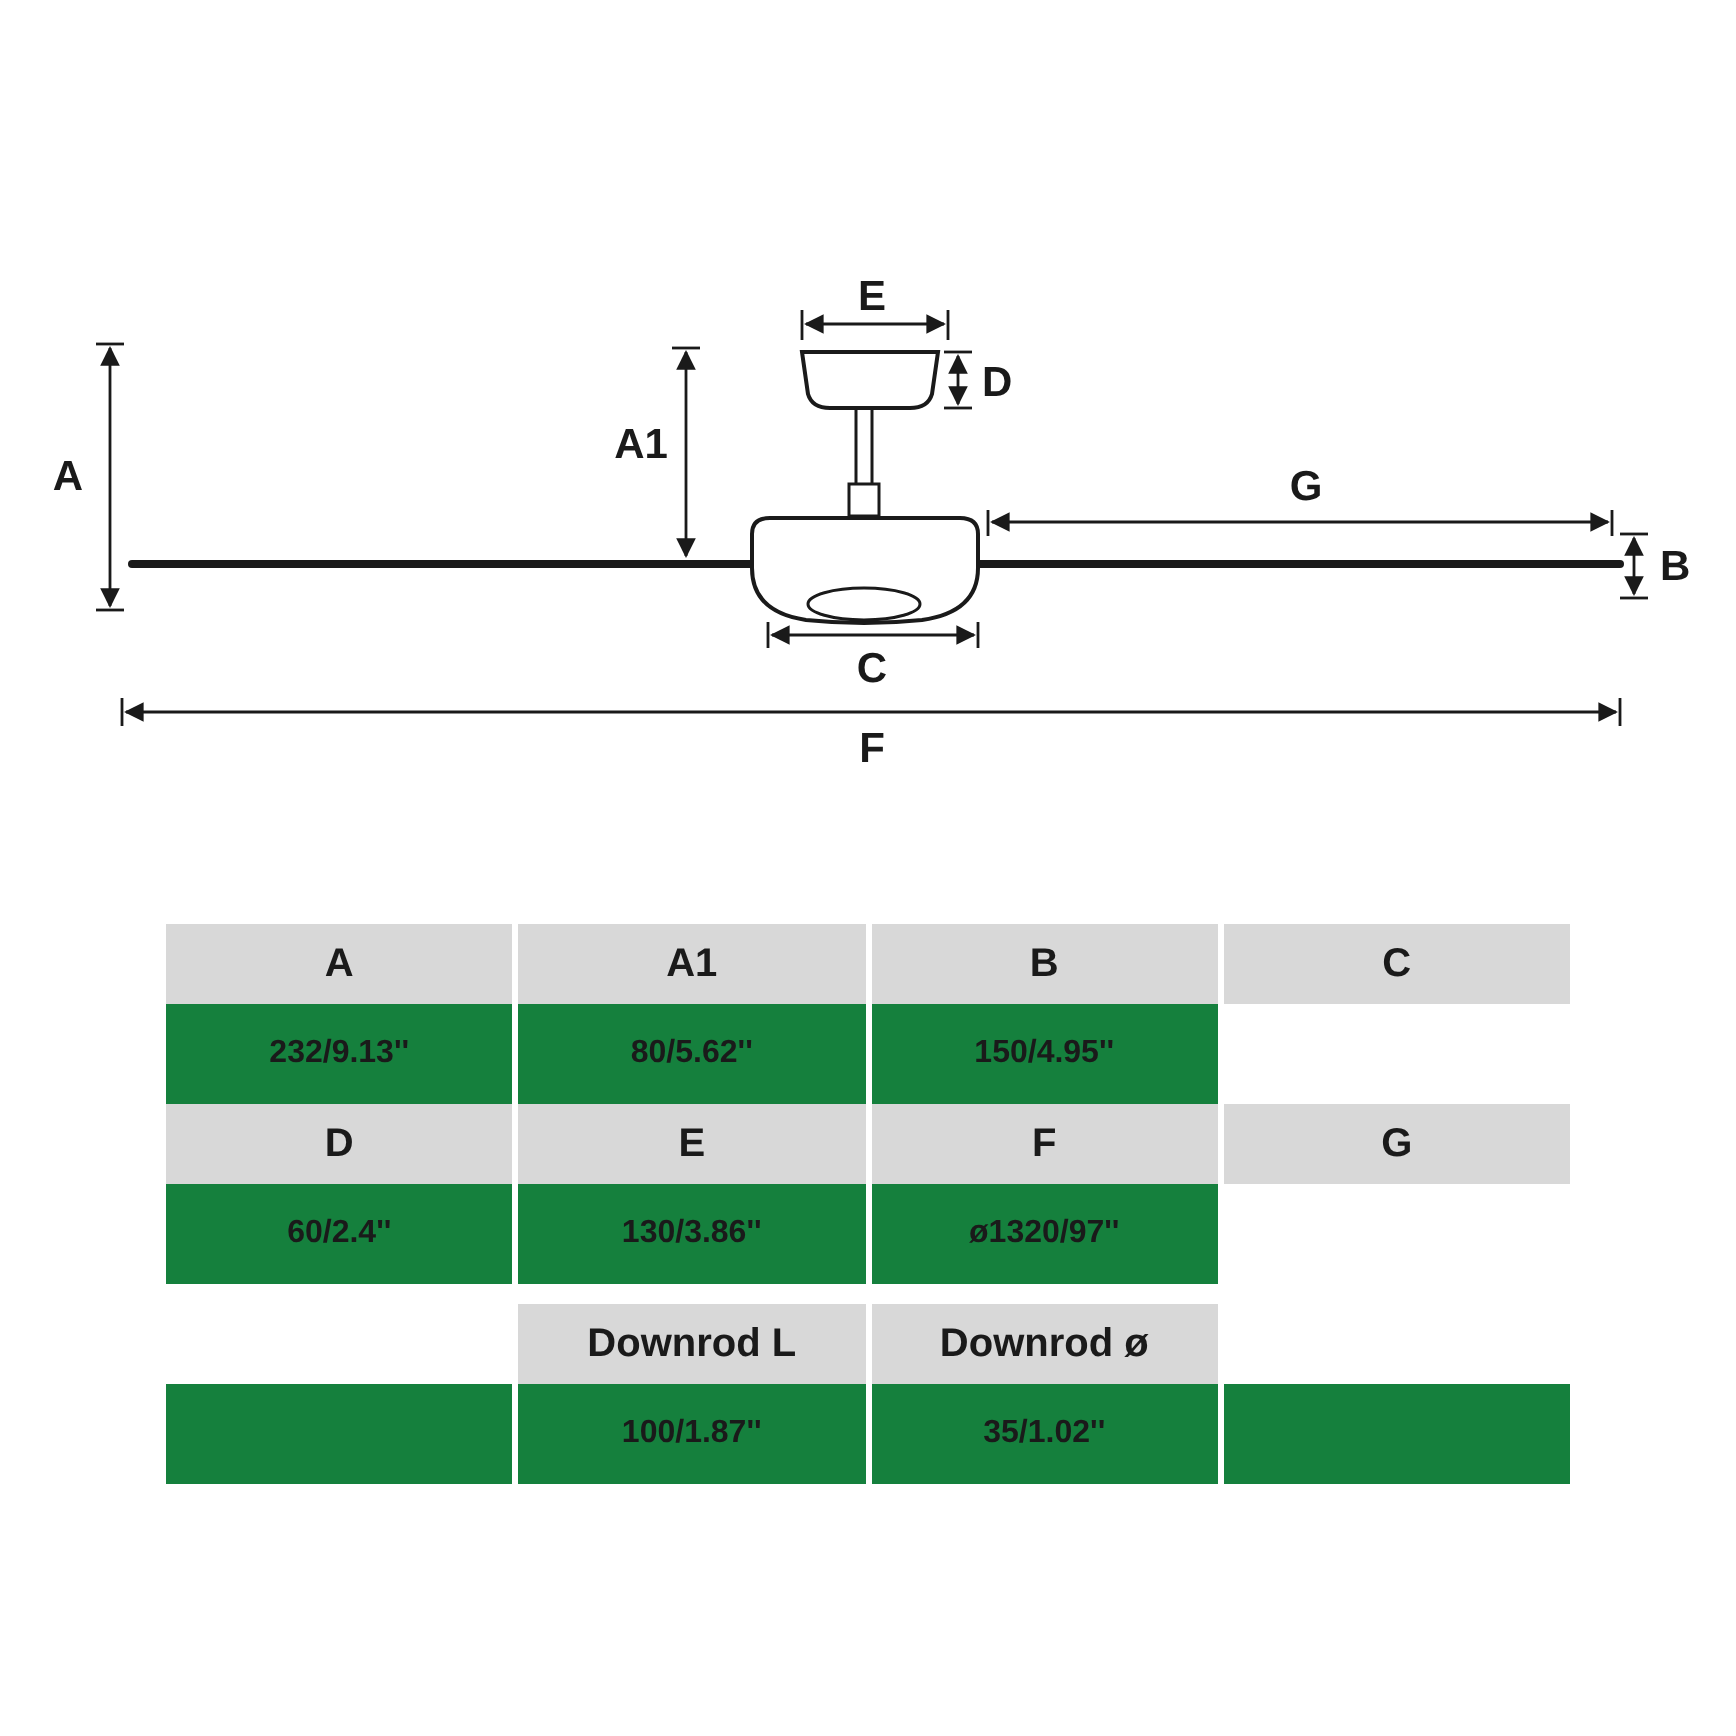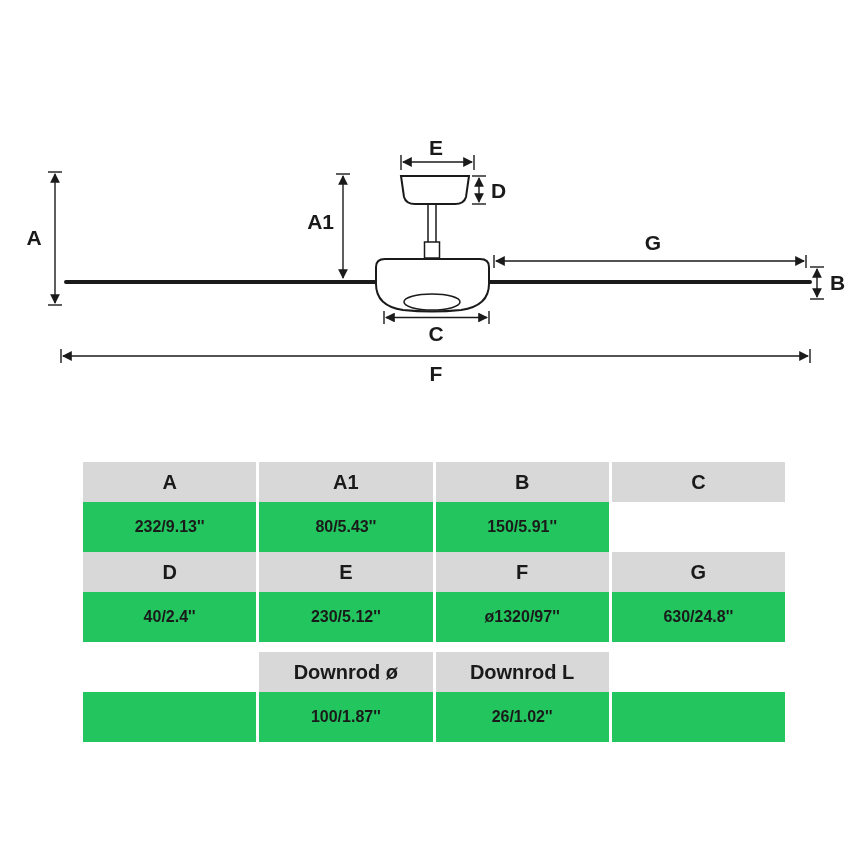--- a/index.html
+++ b/index.html
@@ -49,21 +49,21 @@
   .trow.headers .cell.h {
     background: #d8d8d8;
     height: 40px;
     font-weight: bold;
     font-size: 20px;
   }
   .trow.values .cell {
     height: 50px;
     font-weight: bold;
     font-size: 16px;
-    background: #22c55e;
+    background: #15803d;
   }
   .trow.downrod-gap {
     margin-top: 10px;
   }
   .cell.empty { background: transparent; }
 </style>
 </head>
 <body>
 
 <div class="page">
@@ -147,45 +147,44 @@
   <div class="dim-table">
 
     <div class="trow headers">
       <div class="cell h">A</div>
       <div class="cell h">A1</div>
       <div class="cell h">B</div>
       <div class="cell h">C</div>
     </div>
     <div class="trow values">
       <div class="cell v">232/9.13''</div>
-      <div class="cell v">80/5.43''</div>
-      <div class="cell v">150/5.91''</div>
+      <div class="cell v">80/5.62''</div>
+      <div class="cell v">150/4.95''</div>
     </div>
 
     <div class="trow headers">
       <div class="cell h">D</div>
       <div class="cell h">E</div>
       <div class="cell h">F</div>
       <div class="cell h">G</div>
     </div>
     <div class="trow values">
-      <div class="cell v">40/2.4''</div>
-      <div class="cell v">230/5.12''</div>
+      <div class="cell v">60/2.4''</div>
+      <div class="cell v">130/3.86''</div>
       <div class="cell v">ø1320/97''</div>
-      <div class="cell v">630/24.8''</div>
     </div>
 
     <div class="trow headers downrod-gap">
       <div class="cell empty"></div>
+      <div class="cell h">Downrod L</div>
       <div class="cell h">Downrod ø</div>
-      <div class="cell h">Downrod L</div>
       <div class="cell empty"></div>
     </div>
     <div class="trow values">
       <div class="cell empty"></div>
       <div class="cell v">100/1.87''</div>
-      <div class="cell v">26/1.02''</div>
+      <div class="cell v">35/1.02''</div>
       <div class="cell empty"></div>
     </div>
 
   </div>
 
 </div>
 
 </body></html>

